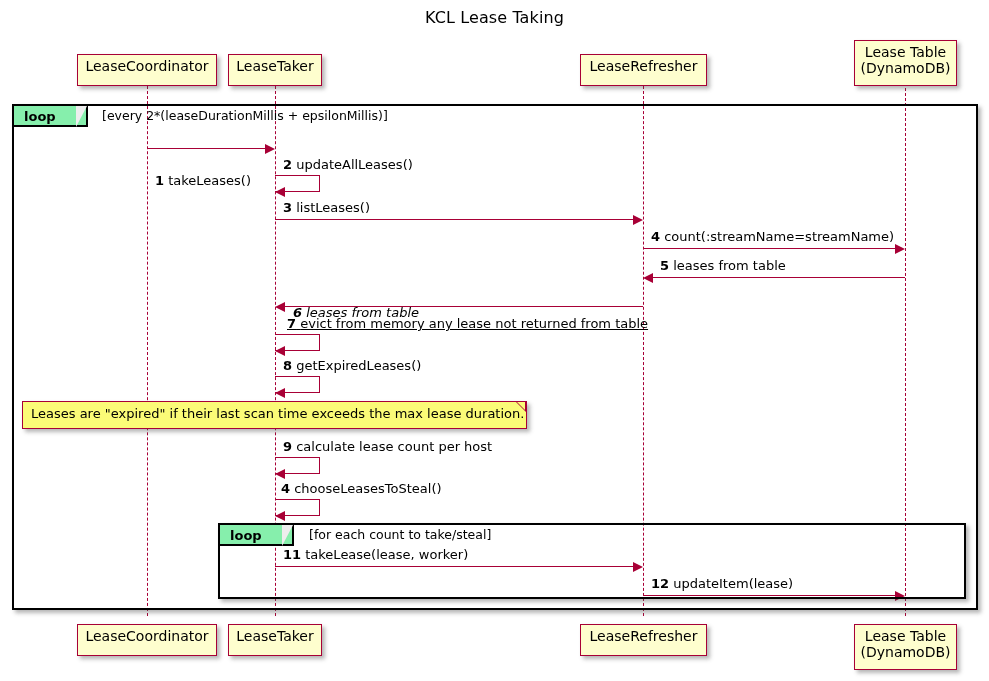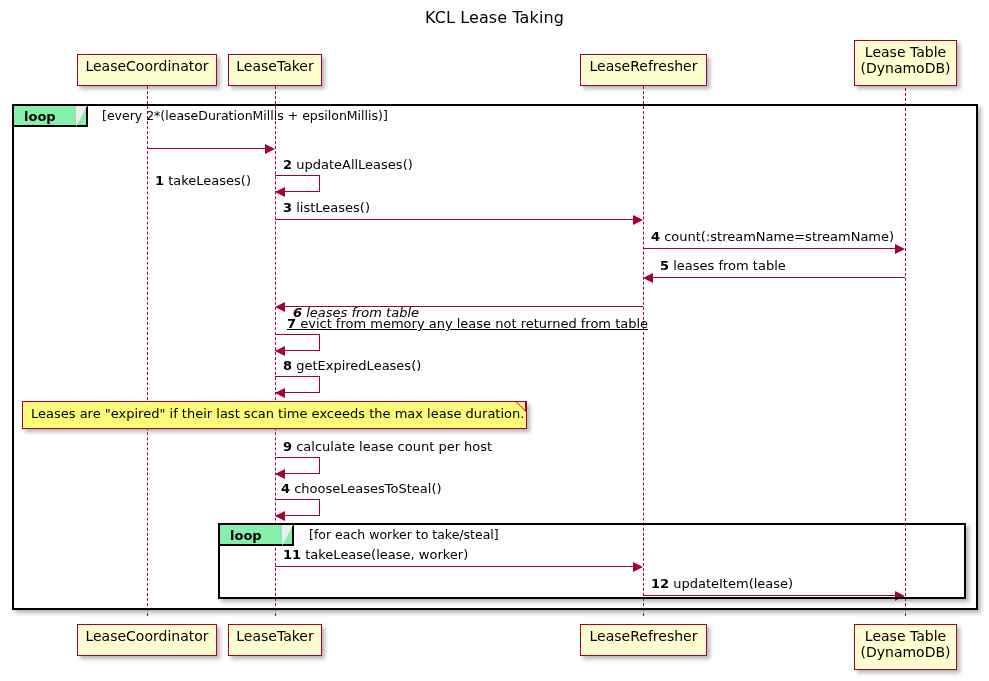--- a/index.html
+++ b/index.html
@@ -266,21 +266,21 @@
     <span>chooseLeasesToSteal()</span>
   </div>
   <div class="self-msg" style="left:275px; top:499px; width:45px; height:17px;"></div>
   <div class="arrowhead left" style="left:275px; top:511px;"></div>
 
   <div class="frame" style="left:218px; top:523px; width:748px; height:76px;"></div>
   <div class="frame-tab" style="left:220px; top:525px; width:74px; height:21px;">
     <span class="tab-label">loop</span>
     <span class="tab-corner" style="border-top:21px solid #EEEEEE; border-right:11px solid transparent;"></span>
   </div>
-  <div class="frame-cond" style="left:309px; top:527px;">[for each worker to take/steal]</div>
+  <div class="frame-cond" style="left:309px; top:527px;">[for each count to take/steal]</div>
 
   <div class="msg-label" style="left:283px; top:547px;">
     <span class="seq">11</span>
     <span>takeLease(lease, worker)</span>
   </div>
   <div class="msg-line" style="left:275px; top:566px; width:358px;"></div>
   <div class="arrowhead right" style="left:633px; top:561.5px;"></div>
 
   <div class="msg-label" style="left:651px; top:576px;">
     <span class="seq">12</span>

